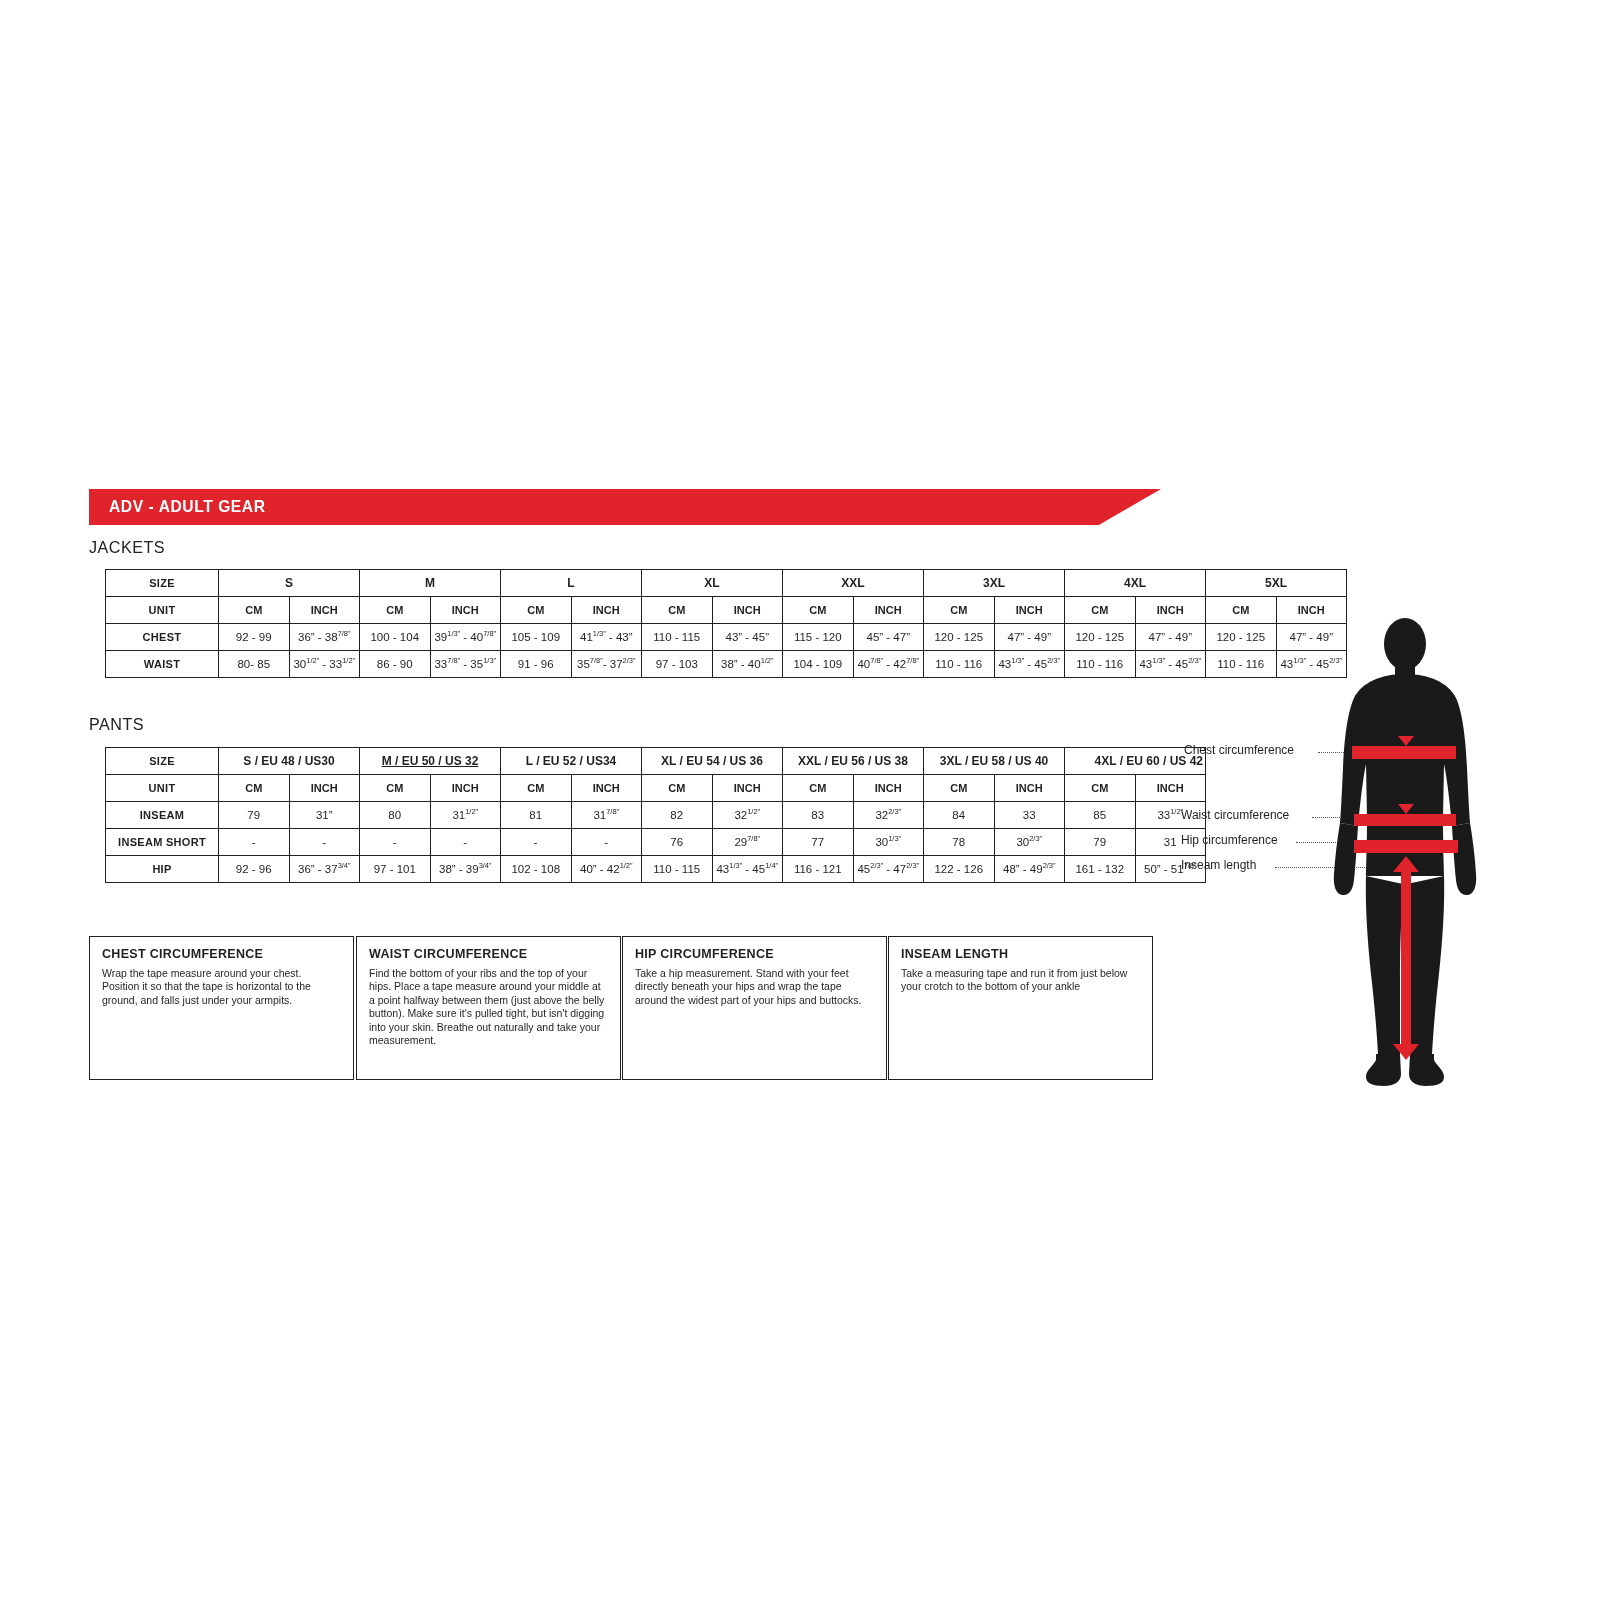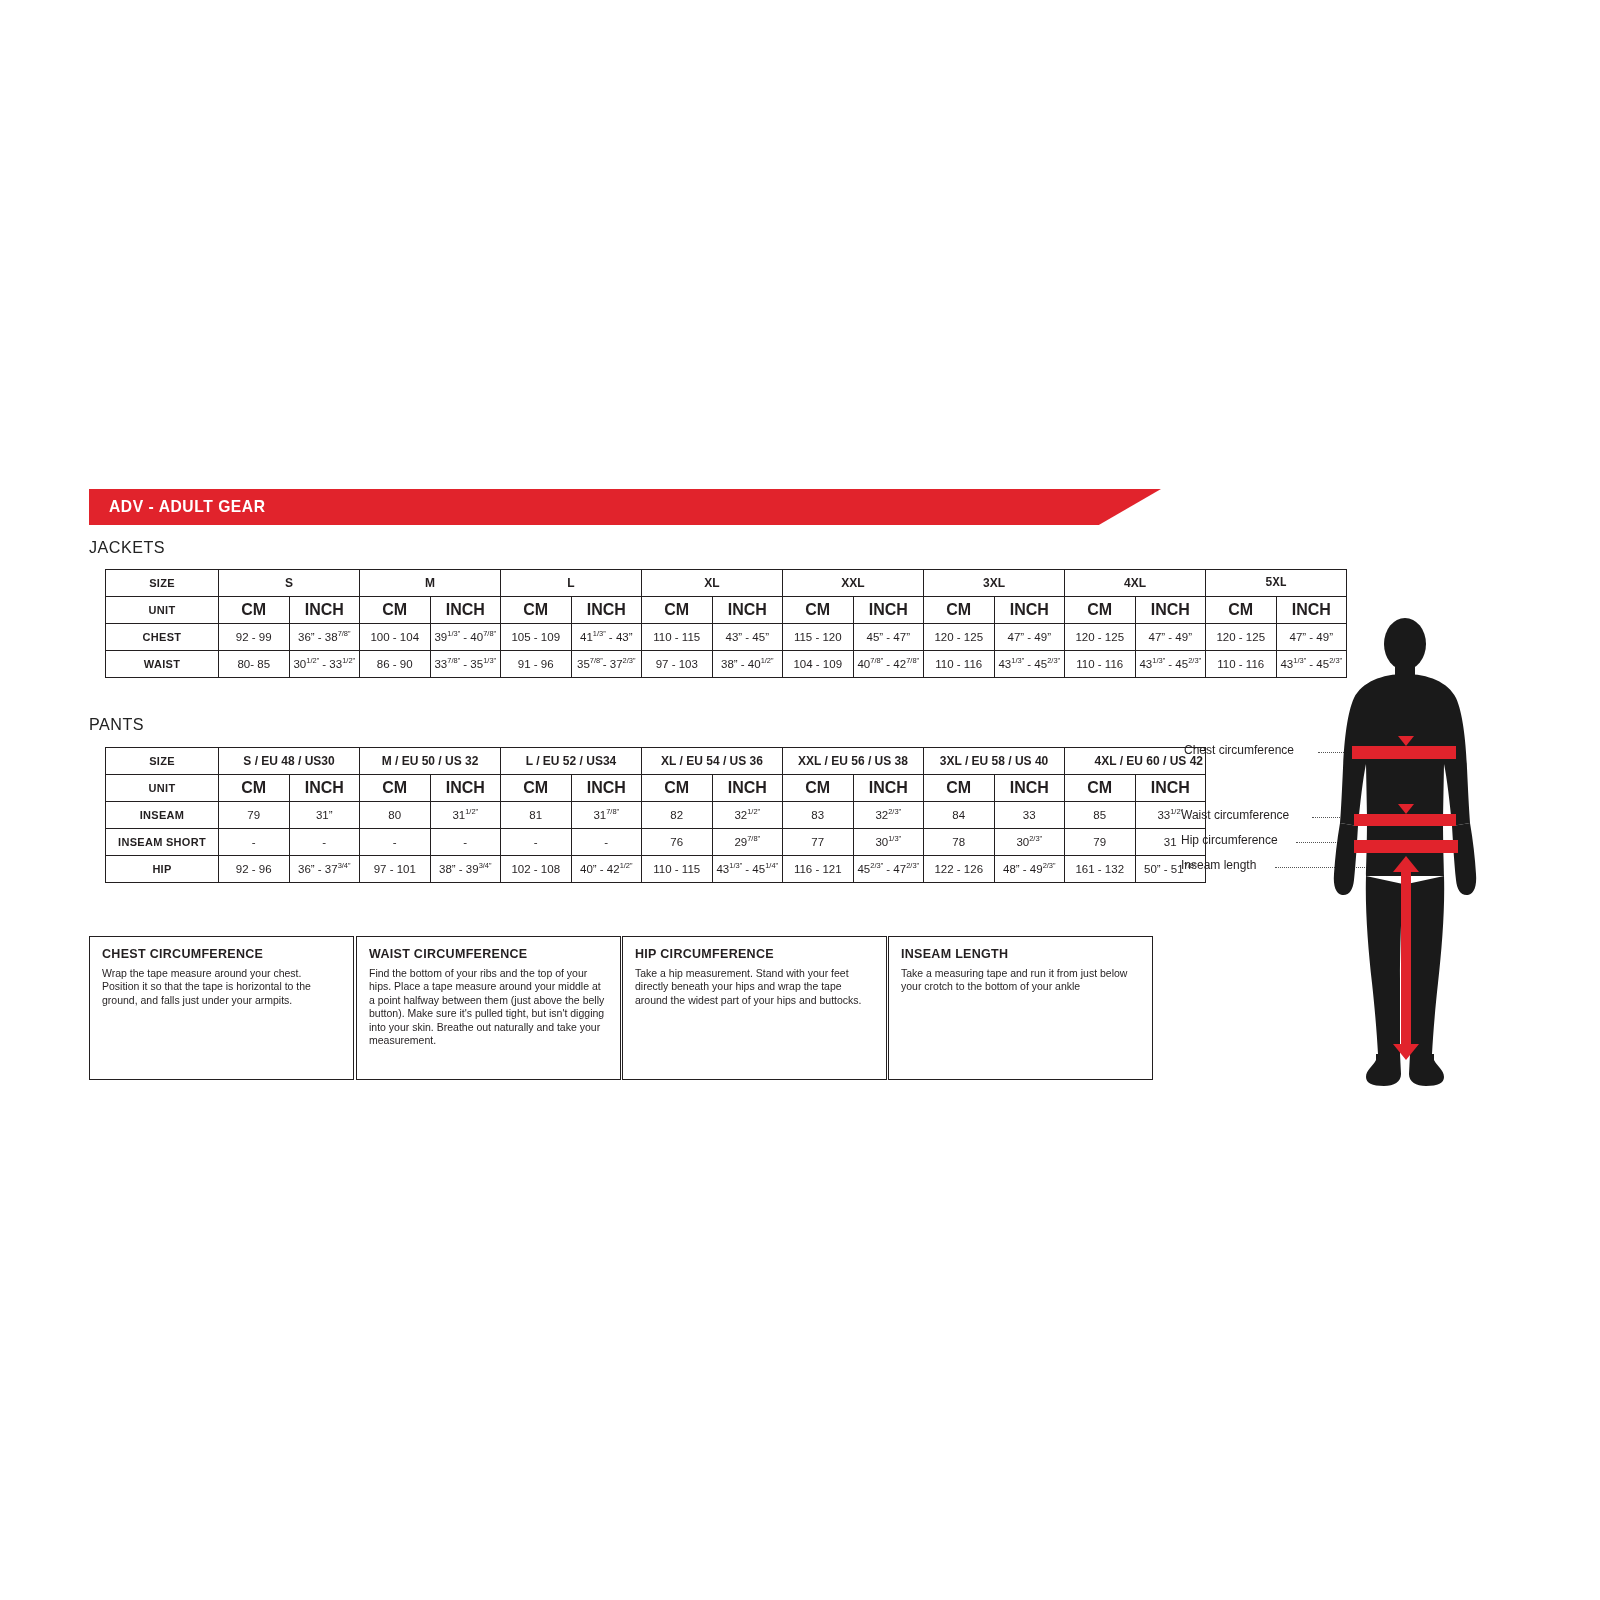--- a/index.html
+++ b/index.html
@@ -84,21 +84,21 @@
     font-weight: bold;
     font-size: 11px;
     letter-spacing: 0.3px;
   }
   table.size-table td.grouphead {
     font-weight: bold;
     font-size: 12px;
   }
   table.size-table td.unit {
     font-weight: bold;
-    font-size: 16px;
+    font-size: 11px;
   }
   sup { font-size: 65%; vertical-align: super; line-height: 0; }
 
   #jackets-table { left: 89px; top: 561px; width: 1194px; }
   #pants-table { left: 89px; top: 739px; width: 1062px; }
 
   
   .info-box {
     position: absolute;
     border: 1px solid #231f20;
@@ -168,21 +168,21 @@
       <tbody>
         <tr>
           <td class="rowhead" style="width: 108px;">SIZE</td>
           <td class="grouphead" colspan="2" style="width: 136px;">S</td>
           <td class="grouphead" colspan="2" style="width: 136px;">M</td>
           <td class="grouphead" colspan="2" style="width: 136px;">L</td>
           <td class="grouphead" colspan="2" style="width: 136px;">XL</td>
           <td class="grouphead" colspan="2" style="width: 136px;">XXL</td>
           <td class="grouphead" colspan="2" style="width: 136px;">3XL</td>
           <td class="grouphead" colspan="2" style="width: 136px;">4XL</td>
-          <td class="grouphead" colspan="2" style="width: 136px; font-family: Liberation Mono, monospace;">5XL</td>
+          <td class="grouphead" colspan="2" style="width: 136px;">5XL</td>
         </tr>
         <tr>
           <td class="rowhead">UNIT</td>
           <td class="unit">CM</td>
           <td class="unit">INCH</td>
           <td class="unit">CM</td>
           <td class="unit">INCH</td>
           <td class="unit">CM</td>
           <td class="unit">INCH</td>
           <td class="unit">CM</td>
@@ -234,21 +234,21 @@
           <td>110 - 116</td>
           <td>43<sup>1/3”</sup> - 45<sup>2/3”</sup></td>
         </tr>
       </tbody>
     </table>
   <table class="size-table" id="pants-table">
       <tbody>
         <tr>
           <td class="rowhead" style="width: 108px;">SIZE</td>
           <td class="grouphead" colspan="2" style="width: 136px;">S / EU 48 / US30</td>
-          <td class="grouphead" colspan="2" style="width: 136px;">M / EU 50 / US 32</td>
+          <td class="grouphead" colspan="2" style="width: 136px; text-decoration: underline;">M / EU 50 / US 32</td>
           <td class="grouphead" colspan="2" style="width: 136px;">L / EU 52 / US34</td>
           <td class="grouphead" colspan="2" style="width: 136px;">XL / EU 54 / US 36</td>
           <td class="grouphead" colspan="2" style="width: 136px;">XXL / EU 56 / US 38</td>
           <td class="grouphead" colspan="2" style="width: 136px;">3XL / EU 58 / US 40</td>
           <td class="grouphead" colspan="2" style="width: 136px; text-align: right;">4XL / EU 60 / US 42</td>
         </tr>
         <tr>
           <td class="rowhead">UNIT</td>
           <td class="unit">CM</td>
           <td class="unit">INCH</td>

